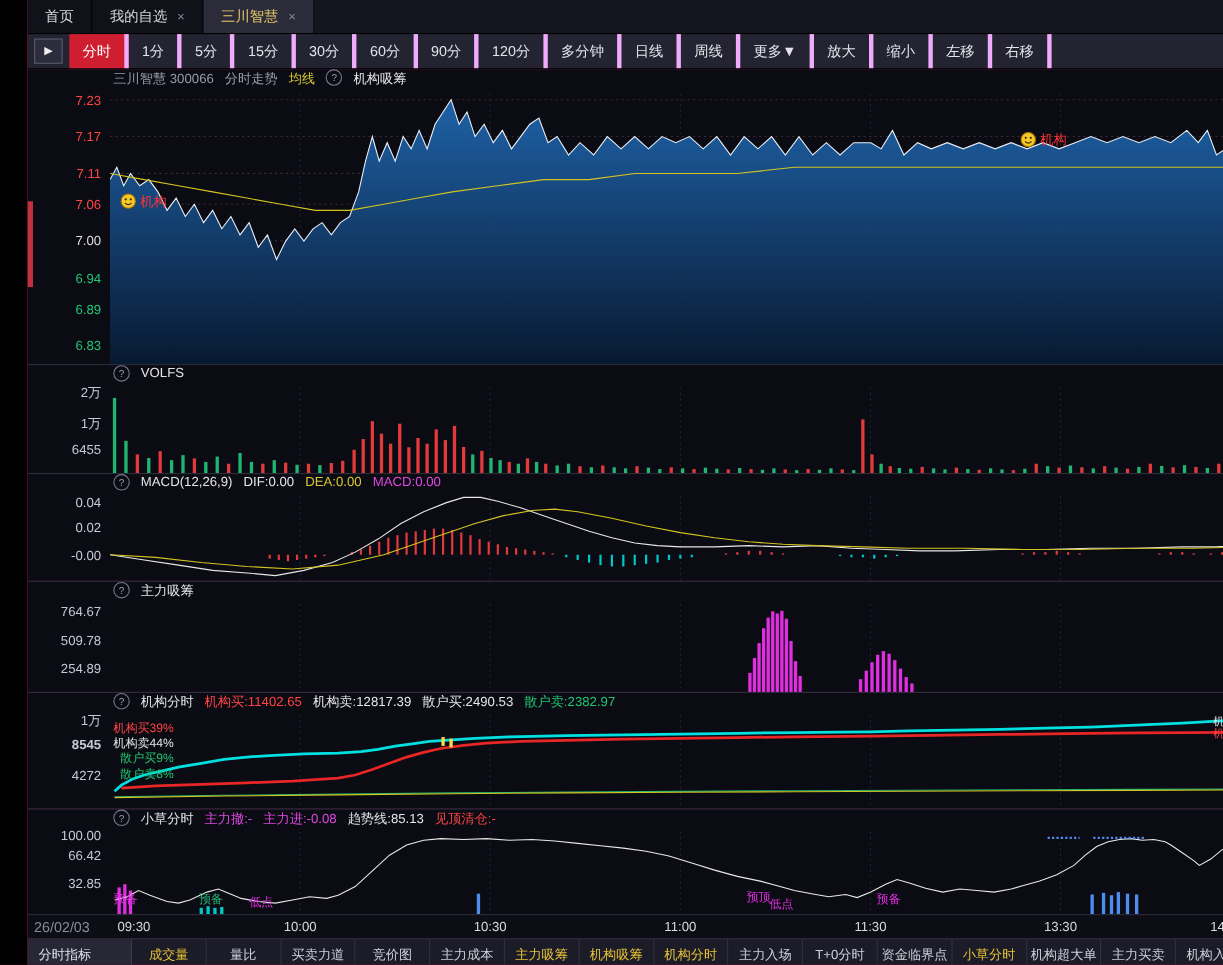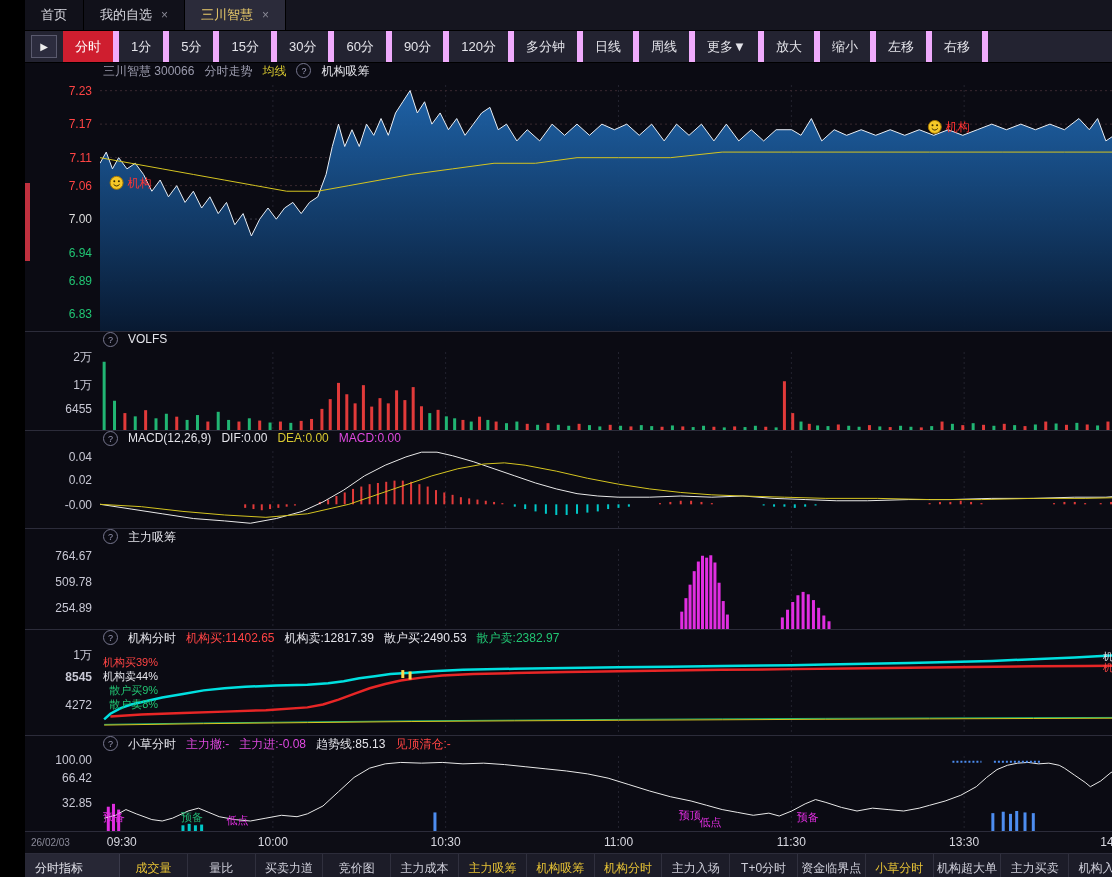--- a/index.html
+++ b/index.html
@@ -8,41 +8,41 @@
 
   
   #tabbar{height:30px;background:#15151f;display:flex;align-items:stretch;}
   .tab{display:flex;align-items:center;gap:9px;padding:0 16px;font-size:13px;color:#d8d8e0;background:#11111a;border-right:1px solid #000;}
   .tab.active{background:#2b2b3a;color:#e8c96a;}
   .tab .x{color:#8a8a96;font-size:12px;}
 
   
   #toolbar{height:31px;background:#232331;display:flex;align-items:stretch;border-top:1px solid #000;border-bottom:1px solid #000;}
   .play-btn{width:24px;margin:4px 6px;border:1px solid #5a5a6e;display:flex;align-items:center;justify-content:center;font-size:10px;color:#eee;background:#2c2c3e;}
-  .tb-item{padding:0 12px;display:flex;align-items:center;font-size:13px;color:#e4e4ea;border-right:6px solid #f0abfc;cursor:default;}
+  .tb-item{padding:0 12px;display:flex;align-items:center;font-size:13px;color:#e4e4ea;border-right:4px solid #f0abfc;cursor:default;}
   .tb-item.active{background:#cf1e2f;color:#fff;}
 
   
   .panel{border-top:1px solid #2c2c3a;background:#0b0b13;}
   .panel:first-child{border-top:none;}
   .phead{display:flex;align-items:flex-start;gap:10px;padding-left:78px;font-size:12px;height:20px;white-space:nowrap;}
   .phead.main{height:22px;}
   .qicon{width:13px;height:13px;border-radius:50%;border:1px solid #77778f;color:#9a9ab5;font-size:9px;display:flex;align-items:center;justify-content:center;flex:none;}
   .pbody{display:flex;}
   .axis-labels{width:75px;position:relative;flex:none;}
   .axis-label{position:absolute;right:8px;font-size:12px;line-height:14px;height:14px;color:#c8c8d4;}
   .plot{flex:1;position:relative;overflow:hidden;}
   .plot-svg{position:absolute;left:0;top:0;width:100%;height:100%;display:block;}
 
   .jg-pcts{position:absolute;left:3px;top:5px;font-size:11px;line-height:14px;pointer-events:none;text-align:right;}
   .jg-right{position:absolute;right:0;top:1px;width:34px;font-size:10px;line-height:11px;overflow:hidden;pointer-events:none;}
 
   
   #timeaxis{height:21px;display:flex;border-top:1px solid #2c2c3a;background:#0d0d15;}
-  .ta-left{width:75px;flex:none;color:#8a8a99;font-size:10px;line-height:21px;padding-left:6px;box-sizing:border-box;}
+  .ta-left{width:75px;flex:none;color:#8a8a99;font-size:13px;line-height:21px;padding-left:6px;box-sizing:border-box;}
   .ta-times{flex:1;position:relative;}
   .ta-label{position:absolute;top:0;transform:translateX(-50%);font-size:12px;line-height:21px;color:#d8d8e0;}
 
   
   #bottombar{height:29px;display:flex;align-items:stretch;background:#1c1c28;border-top:1px solid #2c2c3a;}
   .bb-lead{width:95px;flex:none;display:flex;align-items:center;padding-left:10px;font-size:12px;color:#e0e0e8;background:#272735;border-right:1px solid #3a3a4a;box-sizing:border-box;}
   .bb-items{flex:1;display:flex;}
   .bb-item{flex:1;display:flex;align-items:center;justify-content:center;font-size:12px;color:#cfcfda;border-right:1px solid #30303e;cursor:default;}
   .bb-item.active{color:#e6c235;}
 

